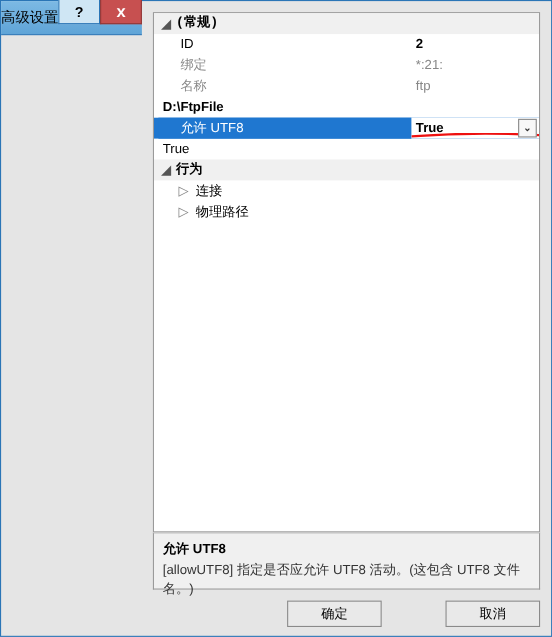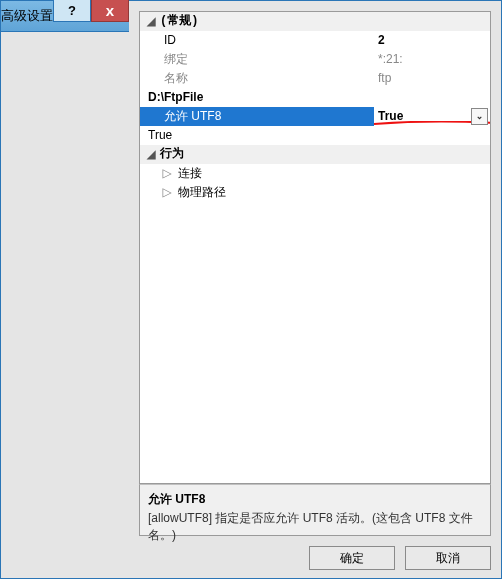--- a/index.html
+++ b/index.html
@@ -179,20 +179,21 @@
   .btn {
     width: 86px;
     height: 24px;
     border: 1px solid #8a8a8a;
     background: #e9e9e9;
     display: flex;
     align-items: center;
     justify-content: center;
     font-size: 12px;
     box-sizing: border-box;
+    margin-left: 48px;
   }
 </style>
 </head>
 <body>
 
 <div class="window">
 
   <div class="titlebar">
     <div class="titlebar-title">高级设置</div>
     <div class="titlebar-buttons">

